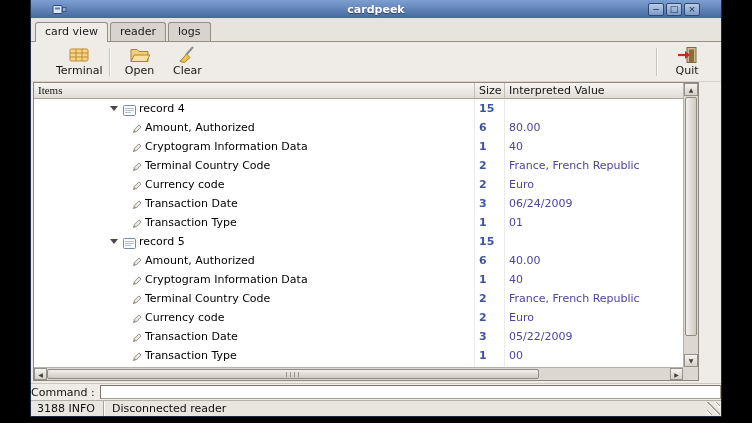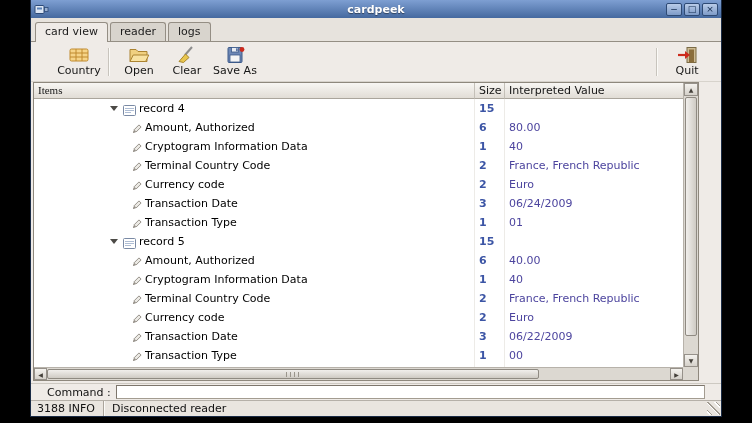--- a/index.html
+++ b/index.html
@@ -5,21 +5,21 @@
   * { margin:0; padding:0; box-sizing:border-box; }
   body { background:#000; font-family:"DejaVu Sans", sans-serif; }
   .screen { position:relative; width:752px; height:423px; background:#000; overflow:hidden; }
   .window { position:absolute; left:30px; top:0; width:692px; height:417px;
             background:#efebe7; border:1px solid #1a2b45; border-top:none;
             display:flex; flex-direction:column; }
 
   
   .titlebar { position:relative; height:18px; flex:0 0 18px;
               background:linear-gradient(#7e9fd2,#45699f);
-              display:flex; align-items:center; padding:0 3px; }
+              display:flex; align-items:center; padding:0 21px; }
   .titlebar .title { position:absolute; left:0; right:0; text-align:center;
                      color:#fff; font-weight:bold; font-size:11px;
                      text-shadow:0 1px 1px rgba(0,0,0,.45); }
   .app-icon { width:15px; height:13px; z-index:2; }
   .win-controls { margin-left:auto; display:flex; gap:2px; z-index:2; }
   .win-btn { width:16px; height:13px; background:linear-gradient(#b9cce8,#7e9bc8);
              border:1px solid #2e4a74; border-radius:2px; color:#10294d;
              font-size:9px; line-height:11px; text-align:center; }
 
   
@@ -90,21 +90,21 @@
               border:1px solid #8f8a82; border-radius:2px; }
   .hs-thumb { position:absolute; left:13px; width:492px; top:1px; height:10px;
               background:linear-gradient(#f1efec,#cfcbc4);
               border:1px solid #8f8a82; border-radius:2px; }
   .hs-grip { position:absolute; left:50%; top:2px; margin-left:-7px; width:14px; height:5px;
              background:repeating-linear-gradient(90deg,#9a958c 0 1px, transparent 1px 4px); }
 
   
   .command-row { height:17px; flex:0 0 17px; background:#efebe7;
                  border-top:1px solid #cdc9c2; display:flex; align-items:center;
-                 padding:0 16px; gap:5px; }
+                 padding:0 0; gap:5px; }
   .command-label { font-size:11px; color:#111; white-space:nowrap; }
   .command-input { flex:1; height:14px; border:1px solid #7d766c;
                    border-bottom-color:#a39c91; border-right-color:#a39c91;
                    background:#fff; font:11px "DejaVu Sans", sans-serif; padding:0 3px; }
   .statusbar { position:relative; height:16px; flex:0 0 16px; background:#e9e5df;
                border-top:1px solid #b5b0a8; display:flex; align-items:center;
                font-size:11px; color:#111; }
   .status-code { padding:0 8px 0 6px; white-space:nowrap; }
   .status-sep { align-self:stretch; width:2px; border-left:1px solid #aaa49b;
                 border-right:1px solid #fbfaf7; margin-right:7px; }
@@ -141,47 +141,37 @@
 
     <div class="toolbar">
       <div class="tool-btn">
         <svg width="22" height="18" viewBox="0 0 22 18">
           <rect x="2" y="3" width="18" height="12" rx="1.5" fill="#f6d488" stroke="#c08a2e"></rect>
           <line x1="2" y1="7" x2="20" y2="7" stroke="#c08a2e"></line>
           <line x1="2" y1="11" x2="20" y2="11" stroke="#c08a2e"></line>
           <line x1="8" y1="3" x2="8" y2="15" stroke="#c08a2e"></line>
           <line x1="14" y1="3" x2="14" y2="15" stroke="#c08a2e"></line>
         </svg>
-        <span>Country</span>
+        <span>Terminal</span>
       </div>
       <div class="tool-sep"></div>
       <div class="tool-btn">
         <svg width="22" height="18" viewBox="0 0 22 18">
           <path d="M2 3.5 h6 l2 2 h9 v10 h-17 z" fill="#f0d080" stroke="#ab8330"></path>
           <path d="M2 15.5 l3.2 -6.5 h15.6 l-3.2 6.5 z" fill="#f8e2a2" stroke="#ab8330"></path>
         </svg>
         <span>Open</span>
       </div>
       <div class="tool-btn">
         <svg width="22" height="18" viewBox="0 0 22 18">
           <line x1="16" y1="1" x2="9" y2="9" stroke="#8d8d8d" stroke-width="2"></line>
           <polygon points="3,15.5 9.5,8 13,11.5 7.5,16.5" fill="#e9c64f" stroke="#a8872c"></polygon>
         </svg>
         <span>Clear</span>
       </div>
-      <div class="tool-btn">
-        <svg width="22" height="18" viewBox="0 0 22 18">
-          <rect x="4" y="1.5" width="14" height="15" rx="1" fill="#6d87b5" stroke="#3c5a8a"></rect>
-          <rect x="7.5" y="1.5" width="7" height="4.5" fill="#e8ecf2" stroke="#3c5a8a" stroke-width="0.8"></rect>
-          <rect x="12" y="2.3" width="1.8" height="3" fill="#5a74a2"></rect>
-          <rect x="6" y="9" width="10" height="7" fill="#f5f5f5" stroke="#3c5a8a" stroke-width="0.8"></rect>
-          <circle cx="18" cy="3.5" r="2.4" fill="#cc2b1d"></circle>
-        </svg>
-        <span>Save As</span>
-      </div>
       <div class="tool-spacer"></div>
       <div class="tool-sep"></div>
       <div class="tool-btn">
         <svg width="22" height="18" viewBox="0 0 22 18">
           <rect x="11" y="1.5" width="9" height="15" fill="#cdbb93" stroke="#7a6a45"></rect>
           <rect x="13" y="3.5" width="5" height="13" fill="#8a6d3b"></rect>
           <line x1="2" y1="9" x2="10" y2="9" stroke="#cc2b1d" stroke-width="2.2"></line>
           <polygon points="9,5 14,9 9,13" fill="#cc2b1d"></polygon>
         </svg>
         <span>Quit</span>
@@ -375,21 +365,21 @@
     <span class="pencil">
       <svg width="11" height="11" viewBox="0 0 11 11">
         <g transform="rotate(45 5.5 5.5)">
           <rect x="4" y="0.5" width="3" height="7" fill="#eceae5" stroke="#857f76" stroke-width="0.8"></rect>
           <polygon points="4,8 7,8 5.5,10.5" fill="#857f76"></polygon>
         </g>
       </svg>
     </span>
     <span class="row-label">Transaction Date</span>
     <span class="row-size">3</span>
-    <span class="row-value">06/22/2009</span>
+    <span class="row-value">05/22/2009</span>
   </div>
               <div class="tree-row field">
 
     <span class="pencil">
       <svg width="11" height="11" viewBox="0 0 11 11">
         <g transform="rotate(45 5.5 5.5)">
           <rect x="4" y="0.5" width="3" height="7" fill="#eceae5" stroke="#857f76" stroke-width="0.8"></rect>
           <polygon points="4,8 7,8 5.5,10.5" fill="#857f76"></polygon>
         </g>
       </svg>

